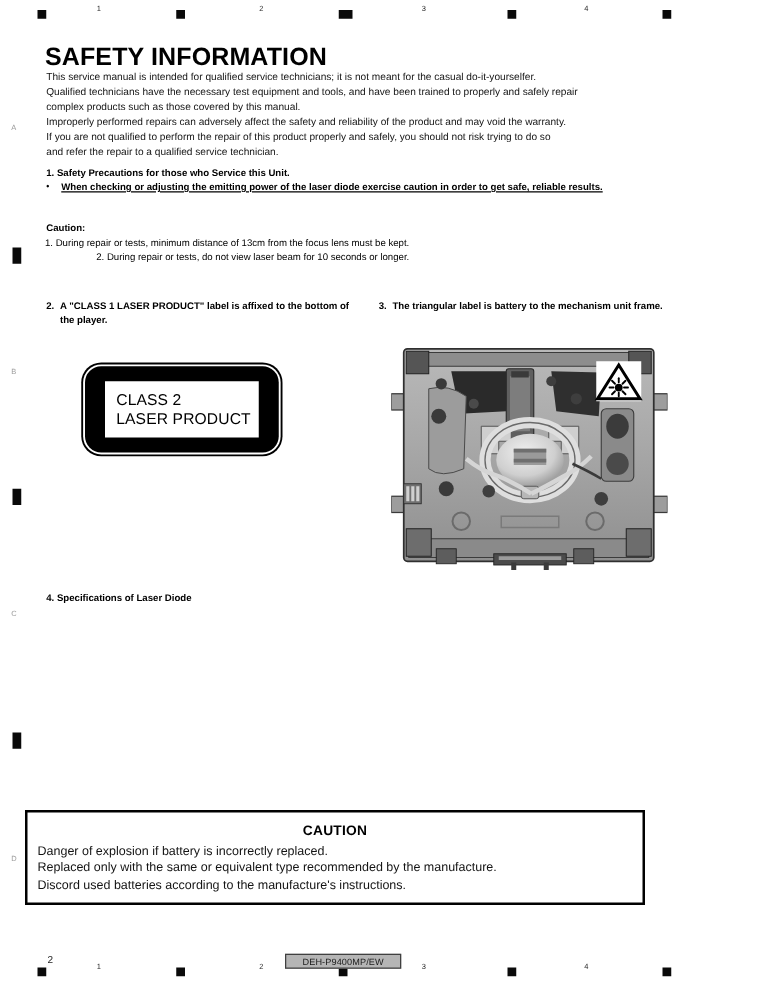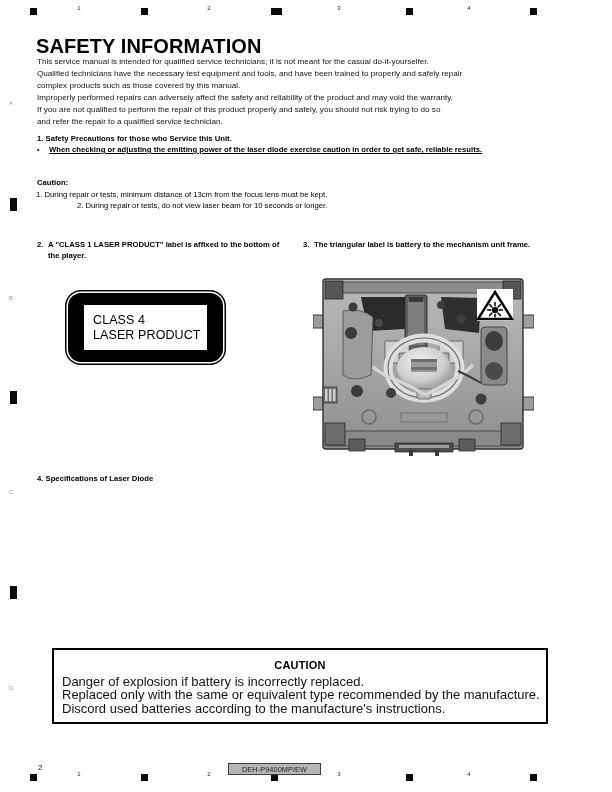--- a/index.html
+++ b/index.html
@@ -222,39 +222,39 @@
     width: 63px;
   }
   .sec4-body .eq {
     display: inline-block;
     width: 20px;
   }
 
   
   .caution-box {
     position: absolute;
-    left: 52px;
+    left: 20px;
     top: 648px;
     width: 496px;
     height: 76px;
     border: 2.4px solid #000000;
     box-sizing: border-box;
     background: #ffffff;
   }
   .caution-box .cb-title {
     text-align: center;
     font-size: 11px;
     font-weight: bold;
     margin-top: 9px;
     letter-spacing: 0.2px;
   }
   .caution-box .cb-lines {
     margin-top: 4px;
     padding-left: 8px;
-    font-size: 13px;
+    font-size: 10px;
     line-height: 13.4px;
     color: #141414;
   }
 
   
   .page-num {
     position: absolute;
     left: 38px;
     top: 763px;
     font-size: 8px;
@@ -342,21 +342,21 @@
     <span class="txt">A "CLASS 1 LASER PRODUCT" label is affixed to the bottom of the player.</span>
   </div>
 
   <div class="sec-h" id="sec3-head">
     <span class="num">3.</span>
     <span class="txt">The triangular label is battery to the mechanism unit frame.</span>
   </div>
 
   <div class="laser-label">
     <div class="inner">
-      <span>CLASS 4</span>
+      <span>CLASS 2</span>
       <span>LASER PRODUCT</span>
     </div>
   </div>
 
   <div class="mech">
     <svg width="221" height="186" viewBox="0 0 221 186" xmlns="http://www.w3.org/2000/svg">
       <defs>
         <linearGradient id="plate" x1="0" y1="0" x2="0" y2="1">
           <stop offset="0" stop-color="#b9b9b9"></stop>
           <stop offset="0.45" stop-color="#a8a8a8"></stop>

